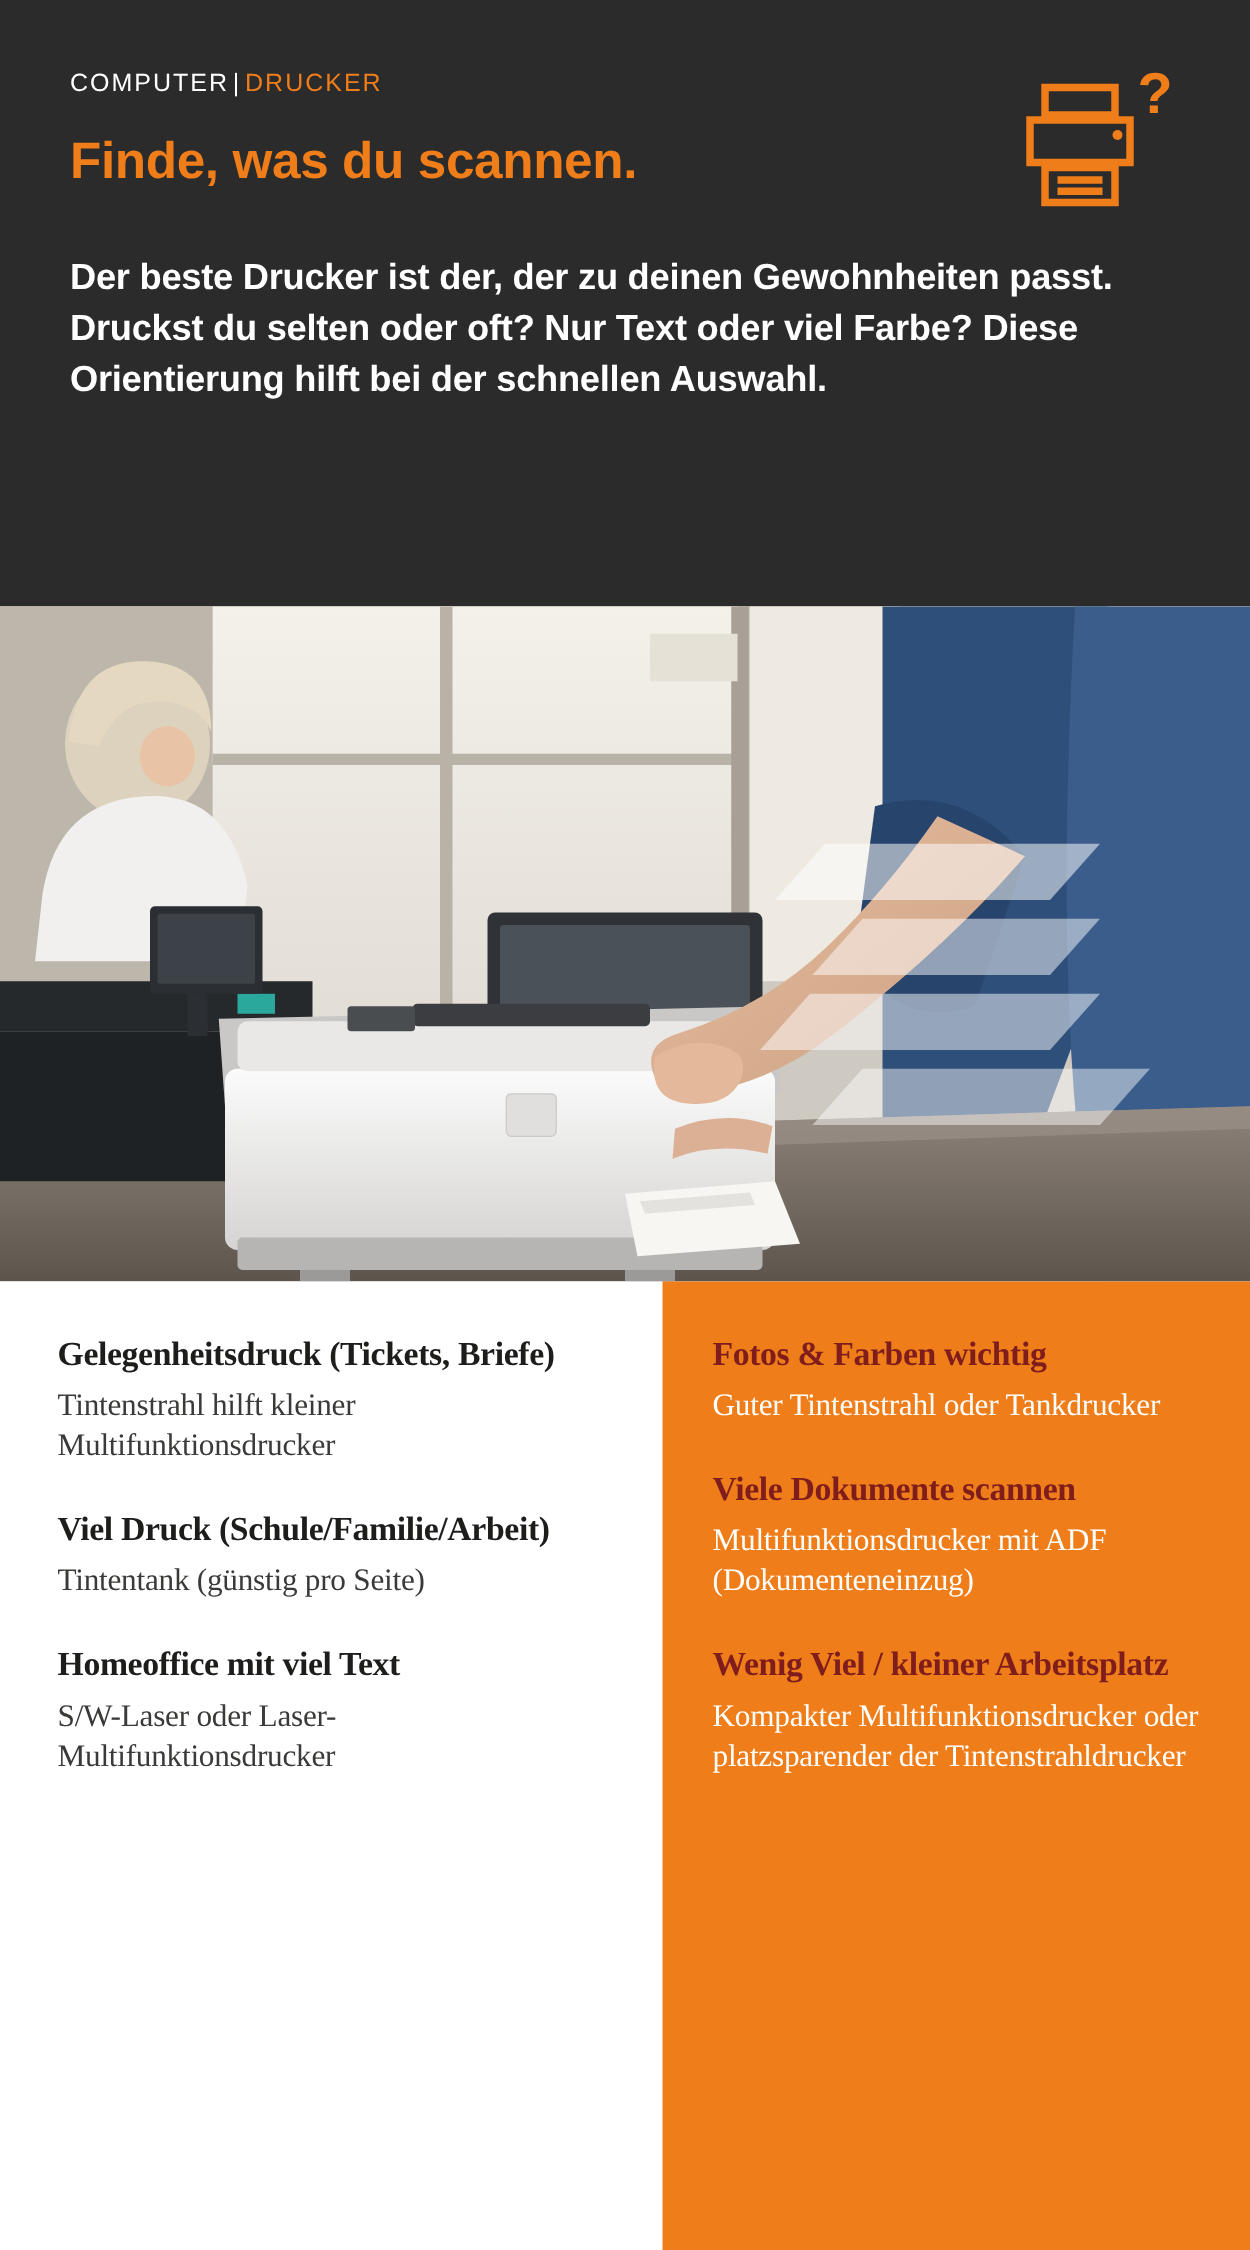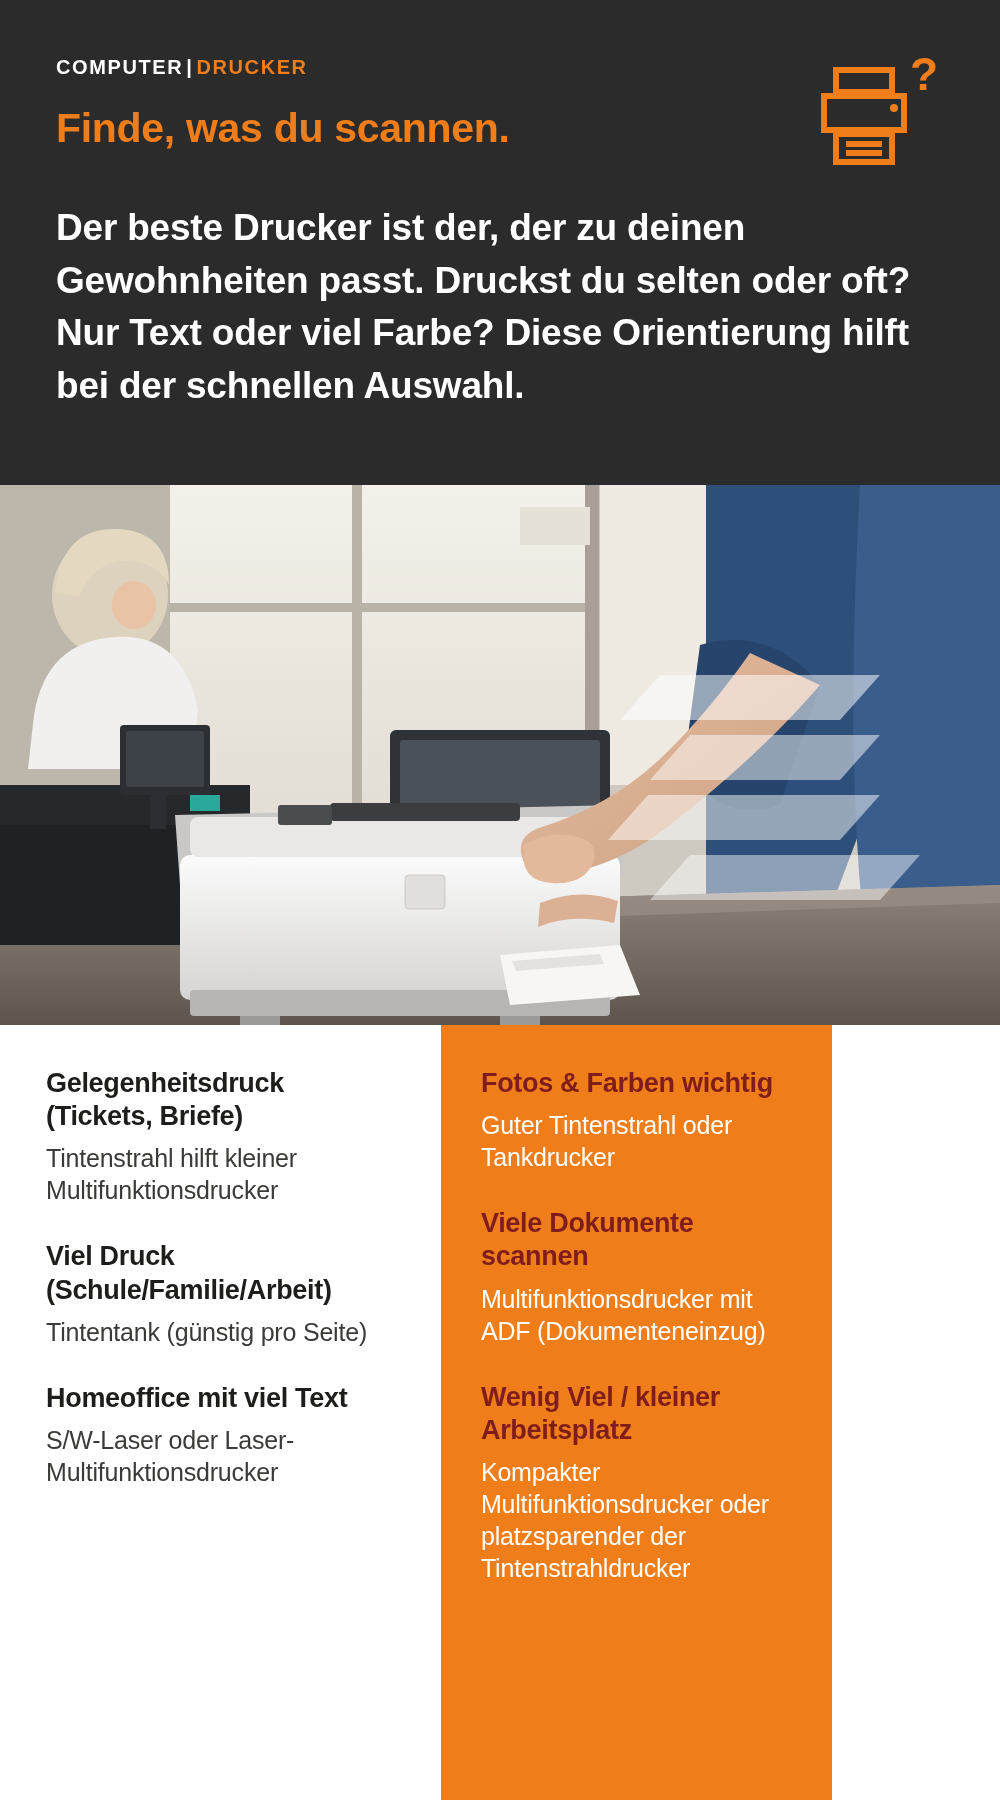--- a/index.html
+++ b/index.html
@@ -23,38 +23,38 @@
   .header {
     position: relative;
     width: 1000px;
     height: 485px;
     background: #2b2b2b;
     padding: 56px 56px 0 56px;
   }
 
   .kicker {
     font-size: 20px;
-    font-weight: bold;
+    font-weight: normal;
     letter-spacing: 1.6px;
     color: #ffffff;
     margin-bottom: 26px;
   }
   .kicker .sep { color: #ffffff; padding: 0 3px; }
   .kicker .accent { color: #ef7d1a; }
 
   .headline {
     font-size: 41px;
     font-weight: bold;
     color: #ef7d1a;
     letter-spacing: -0.3px;
     margin-bottom: 50px;
   }
 
   .lead {
-    font-size: 37px;
+    font-size: 29px;
     line-height: 1.42;
     font-weight: bold;
     color: #ffffff;
     max-width: 860px;
     letter-spacing: -0.2px;
   }
 
   
   .header-icon {
     position: absolute;
@@ -70,22 +70,23 @@
     width: 1000px;
     height: 540px;
     overflow: hidden;
     background: #8d8a85;
   }
   .photo svg { display: block; }
 
   
   .columns {
     display: flex;
-    width: 832px;
+    width: 1000px;
     height: 775px;
+    font-family: Liberation Serif, serif;
   }
   .col-left {
     width: 530px;
     background: #ffffff;
     padding: 42px 44px 0 46px;
   }
   .col-right {
     width: 470px;
     background: #ef7d1a;
     padding: 42px 40px 0 40px;

